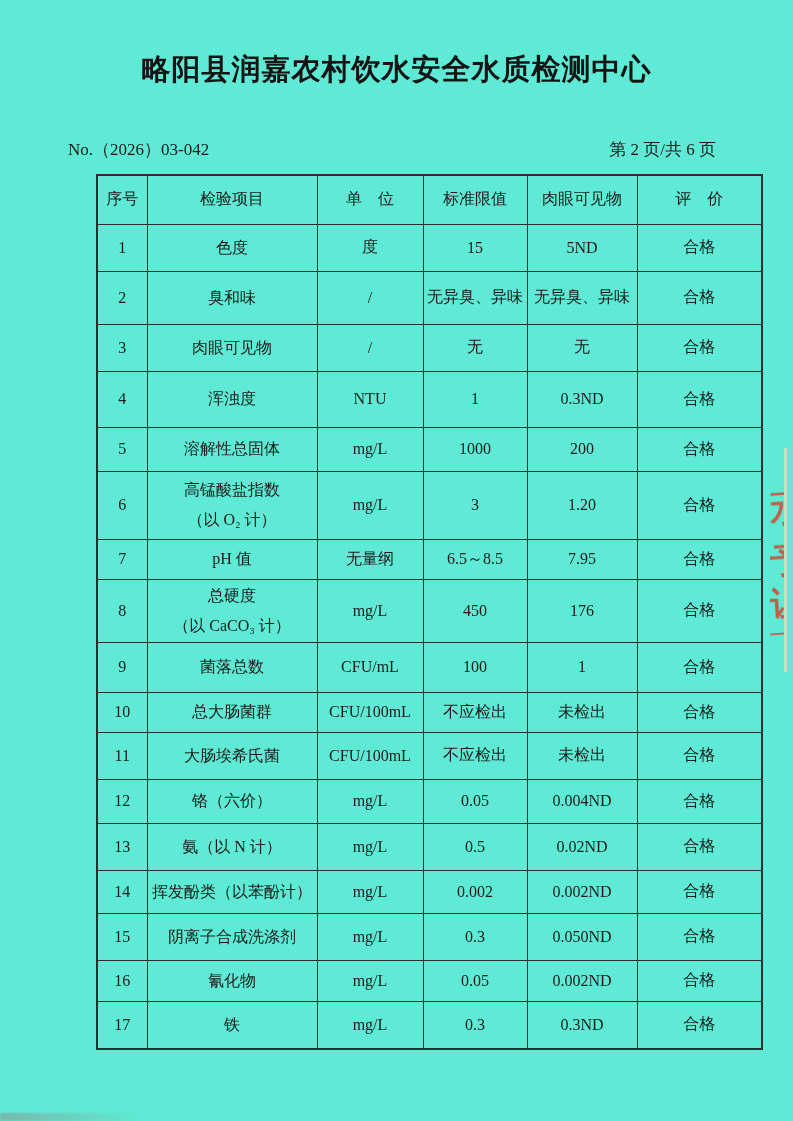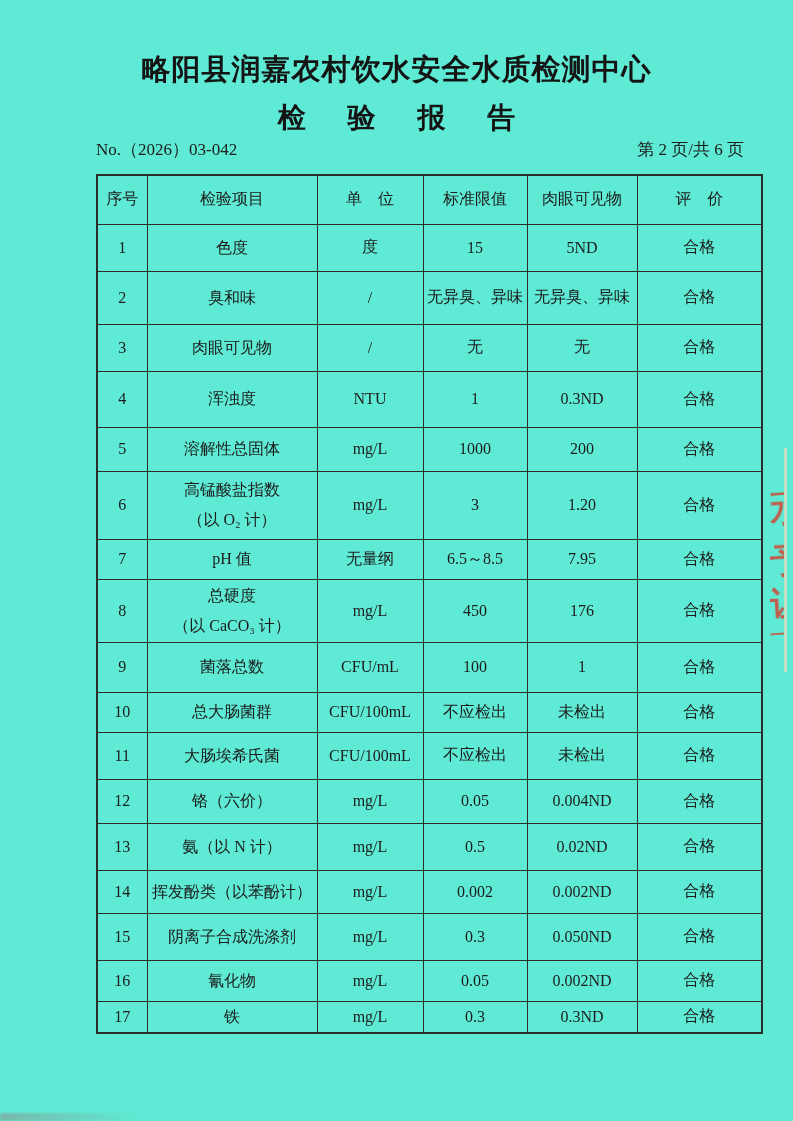--- a/index.html
+++ b/index.html
@@ -24,21 +24,20 @@
     text-align:center;
     font-family:"Liberation Sans",sans-serif;
     font-weight:bold;font-size:28px;
     letter-spacing:17px;text-indent:17px;
     color:#141414;
   }
   .meta{
     position:absolute;top:138px;left:68px;width:648px;
     display:flex;justify-content:space-between;align-items:flex-start;
     font-size:17px;
-    margin-left:28px;
   }
   table.report{
     position:absolute;top:174px;left:64px;
     width:665px;
     border-collapse:collapse;table-layout:fixed;
     font-size:16px;
     border:2px solid #2d2d2d;
     margin-left:32px;
   }
   table.report th, table.report td{
@@ -53,21 +52,21 @@
   tbody tr:nth-child(4){height:56px;}
   tbody tr:nth-child(5){height:44px;}
   tbody tr:nth-child(6){height:68px;}
   tbody tr:nth-child(7){height:40px;}
   tbody tr:nth-child(8){height:63px;}
   tbody tr:nth-child(9){height:50px;}
   tbody tr:nth-child(10){height:40px;padding-left:27px;}
   tbody tr:nth-child(12){height:44px;padding-left:16px;}
   tbody tr:nth-child(14){height:43px;}
   tbody tr:nth-child(16){height:41px;padding-left:36px;}
-  tbody tr:nth-child(17){height:32px;}
+  tbody tr:nth-child(17){height:48px;}
   td.item{white-space:pre-line;line-height:1.85;}
   
   .stamp{
     position:absolute;left:770px;top:480px;width:14px;height:168px;
     overflow:hidden;pointer-events:none;
   }
   .stamp span{
     position:absolute;left:0;
     font-family:"Liberation Serif",serif;font-weight:bold;
     opacity:.82;filter:blur(.4px);
@@ -89,21 +88,20 @@
     background:linear-gradient(to right,#8f8f89,rgba(143,143,137,0));
     opacity:.55;filter:blur(1px);pointer-events:none;
   }
 </style>
 </head>
 <body>
 
 <div class="page">
 
   <div class="title">略阳县润嘉农村饮水安全水质检测中心</div>
-  <div class="subtitle">检 验 报 告</div>
 
   <div class="meta">
     <span>No.（2026）03-042</span>
     <span>第 2 页/共 6 页</span>
   </div>
 
   <table class="report">
     <colgroup>
       <col style="width:50px">
         <col style="width:170px">

